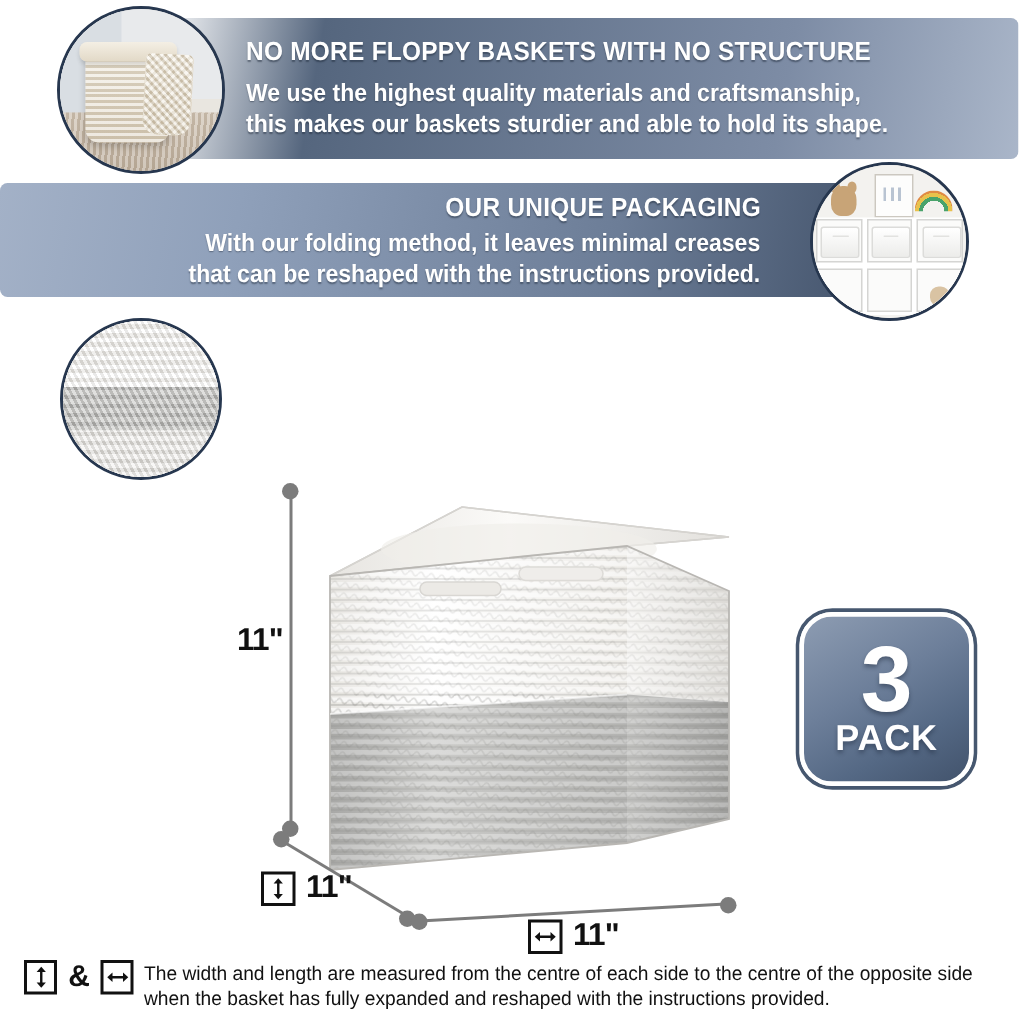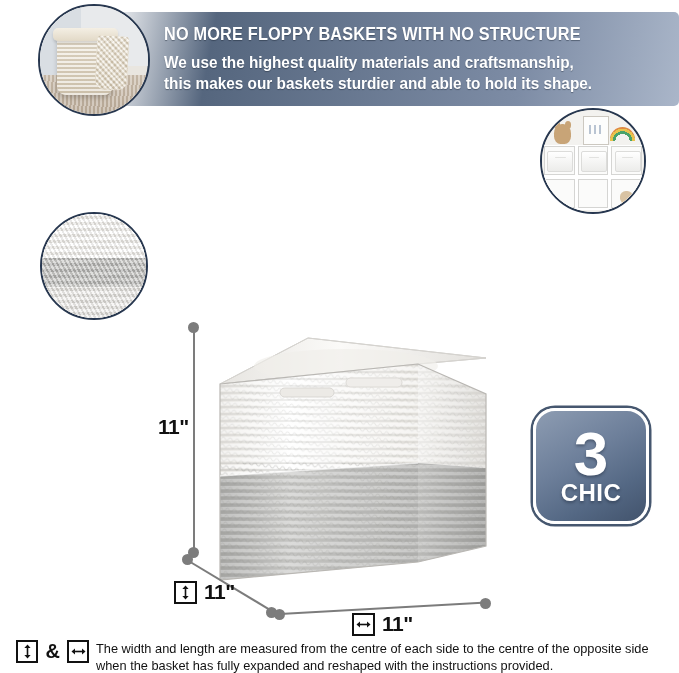--- a/index.html
+++ b/index.html
@@ -167,20 +167,27 @@
     <div class="circ-inner">
       <div class="sc1-wallA"></div>
       <div class="sc1-wallB"></div>
       <div class="sc1-rug"></div>
       <div class="sc1-basket"></div>
       <div class="sc1-lid"></div>
       <div class="sc1-towel"></div>
     </div>
   </div>
 
+  <div class="banner banner-2">
+    <div class="head b2-head">OUR UNIQUE PACKAGING</div>
+    <div class="body b2-body">
+      <div>With our folding method, it leaves minimal creases</div>
+      <div>that can be reshaped with the instructions provided.</div>
+    </div>
+  </div>
   <div class="circ circ-2">
     <div class="circ-inner">
       <div class="sc2-wall"></div>
       <div class="sc2-bear"></div>
       <div class="sc2-frame"></div>
       <div class="sc2-rainbow"></div>
       <div class="sc2-unit">
         <div class="sc2-row sc2-rowA">
           <div class="sc2-cell">
               <div class="sc2-bin"></div>
@@ -317,21 +324,21 @@
         <line x1="2" y1="5.5" x2="13" y2="5.5" stroke="#111" stroke-width="1.6"></line>
         <path d="M0.5 5.5 L4 2.4 L4 8.6 Z" fill="#111"></path>
         <path d="M14.5 5.5 L11 2.4 L11 8.6 Z" fill="#111"></path>
       </svg>
     </span>
     <span class="dimtxt">11"</span>
   </div>
 
   <div class="badge">
     <div class="badge-num">3</div>
-    <div class="badge-word">CHIC</div>
+    <div class="badge-word">PACK</div>
   </div>
 
   <div class="footer">
     <span class="dimbox">
       <svg width="11" height="15" viewBox="0 0 11 15">
         <line x1="5.5" y1="2" x2="5.5" y2="13" stroke="#111" stroke-width="1.6"></line>
         <path d="M5.5 0.5 L2.4 4 L8.6 4 Z" fill="#111"></path>
         <path d="M5.5 14.5 L2.4 11 L8.6 11 Z" fill="#111"></path>
       </svg>
     </span>

